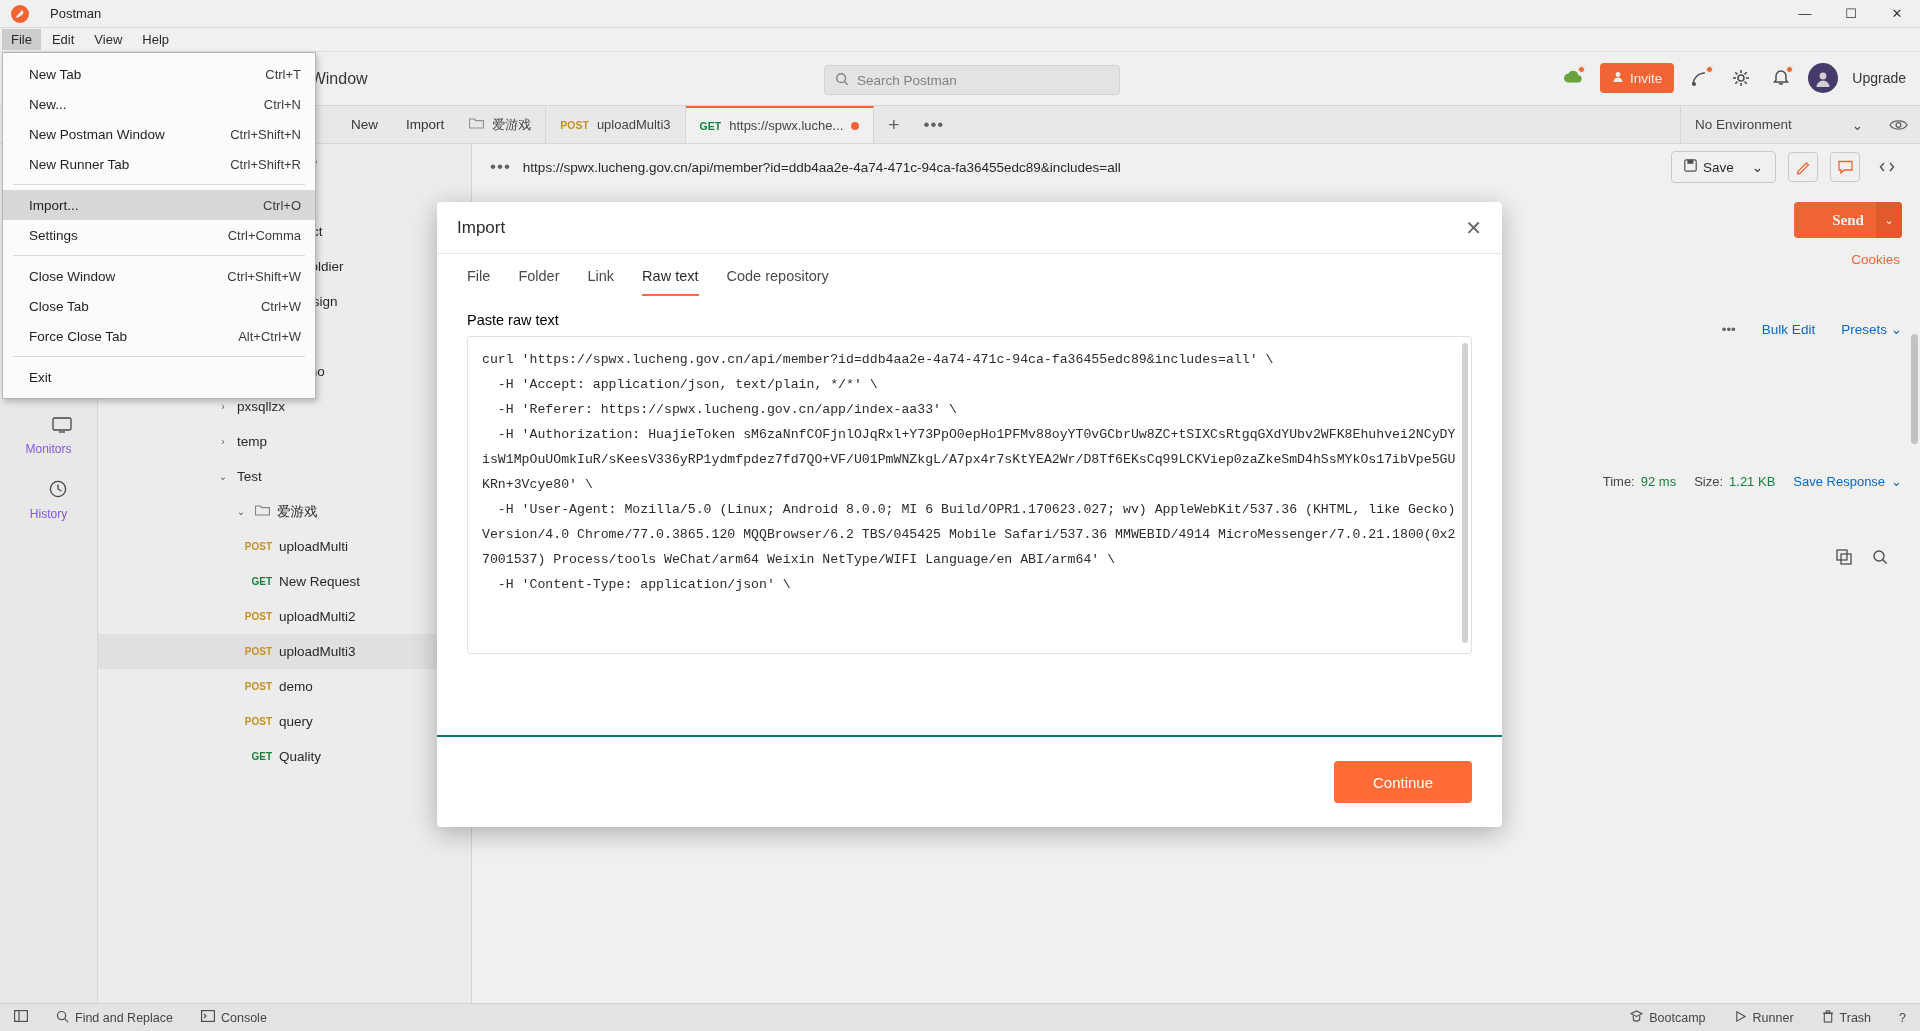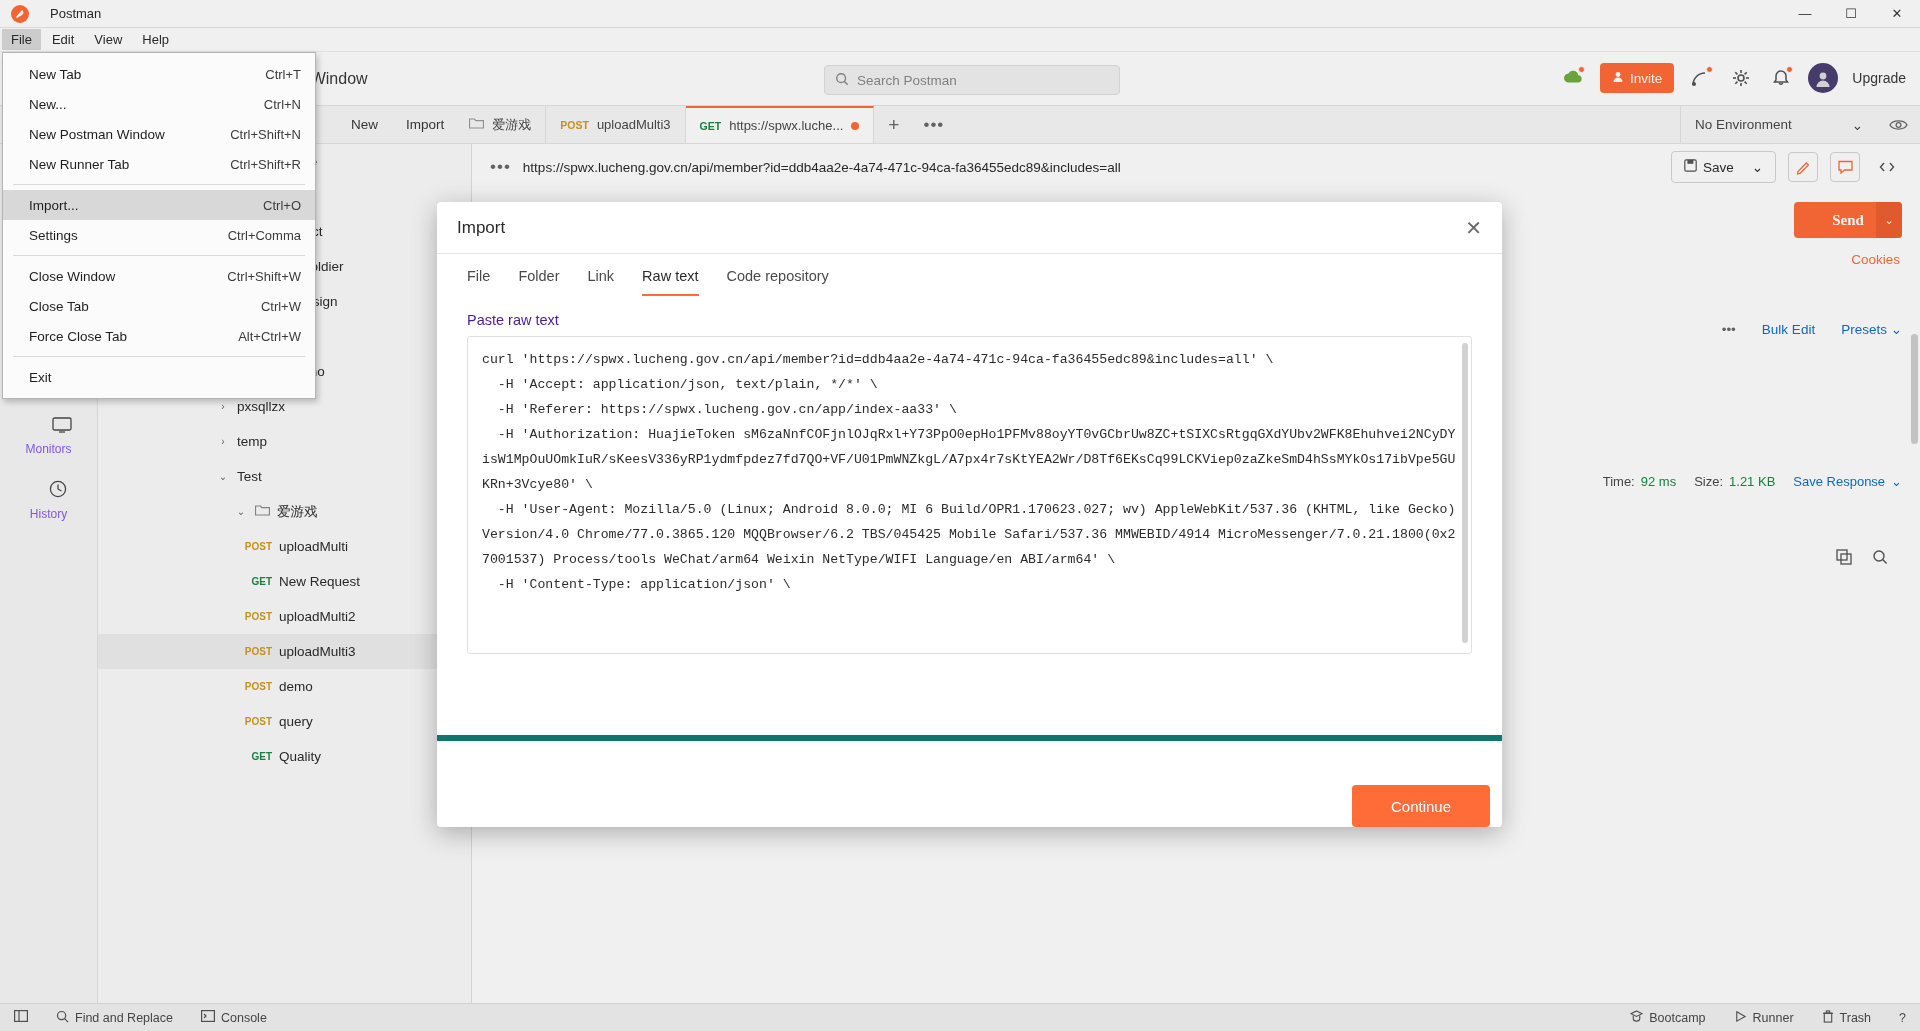--- a/index.html
+++ b/index.html
@@ -183,31 +183,31 @@
     z-index: 50; display: flex; flex-direction: column;
   }
   .modal-head {
     height: 52px; border-bottom: 1px solid #e6e6e6; display: flex; align-items: center;
     padding: 0 20px; font-size: 17px; color: #2c2c2c;
   }
   .modal-close { margin-left: auto; font-size: 20px; color: #6a6a6a; }
   .modal-tabs { display: flex; gap: 28px; padding: 14px 30px 0 30px; font-size: 14.5px; color: #4a4a4a; }
   .modal-tabs .mt { padding-bottom: 10px; }
   .modal-tabs .mt.active { color: #2c2c2c; border-bottom: 2px solid #ff6c37; }
-  .paste-label { padding: 16px 30px 8px 30px; font-size: 14.5px; color: #4c1d95; }
+  .paste-label { padding: 16px 30px 8px 30px; font-size: 14.5px; color: #000000; }
   .raw-box {
     margin: 0 30px; border: 1px solid #e0e0e0; border-radius: 3px;
     height: 318px; overflow: hidden; position: relative; background: #fff;
   }
   .raw-text {
     font-family: "Liberation Mono", monospace; font-size: 13.2px; line-height: 25px;
     color: #2c2c2c; padding: 10px 14px; white-space: pre-wrap; word-break: break-all;
   }
   .raw-scroll { position: absolute; right: 3px; top: 6px; width: 6px; height: 300px; background: #d2d2d2; border-radius: 3px; }
-  .modal-foot { margin-top: auto; border-top: 6px solid #0f766e; height: 92px; display: flex; align-items: flex-end; justify-content: flex-end; padding-right: 12px; }
+  .modal-foot { margin-top: auto; border-top: 2px solid #0f766e; height: 92px; display: flex; align-items: center; justify-content: flex-end; padding-right: 30px; }
   .continue-btn {
     background: #ff6c37; color: #fff; border-radius: 4px; width: 138px; height: 42px;
     display: flex; align-items: center; justify-content: center; font-size: 15px;
   }
 
   
   .statusbar {
     position: absolute; bottom: 0; left: 0; width: 1920px; height: 28px;
     background: #f2f2f2; border-top: 1px solid #e0e0e0;
     display: flex; align-items: center; font-size: 12.5px; color: #4a4a4a;

